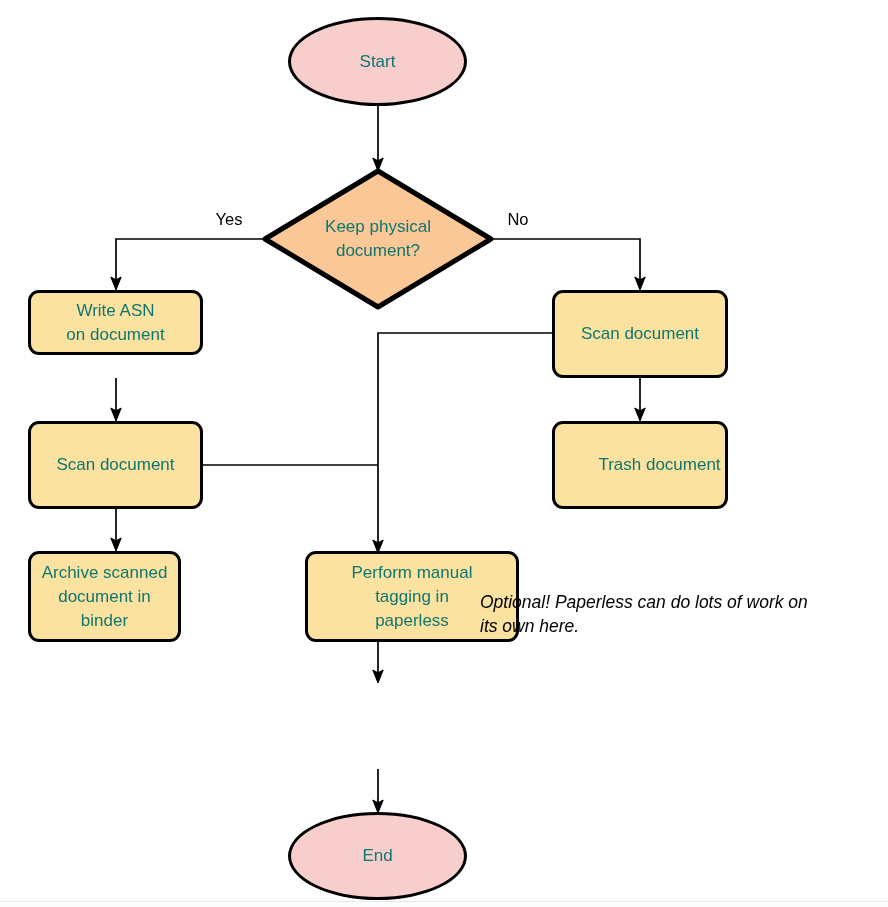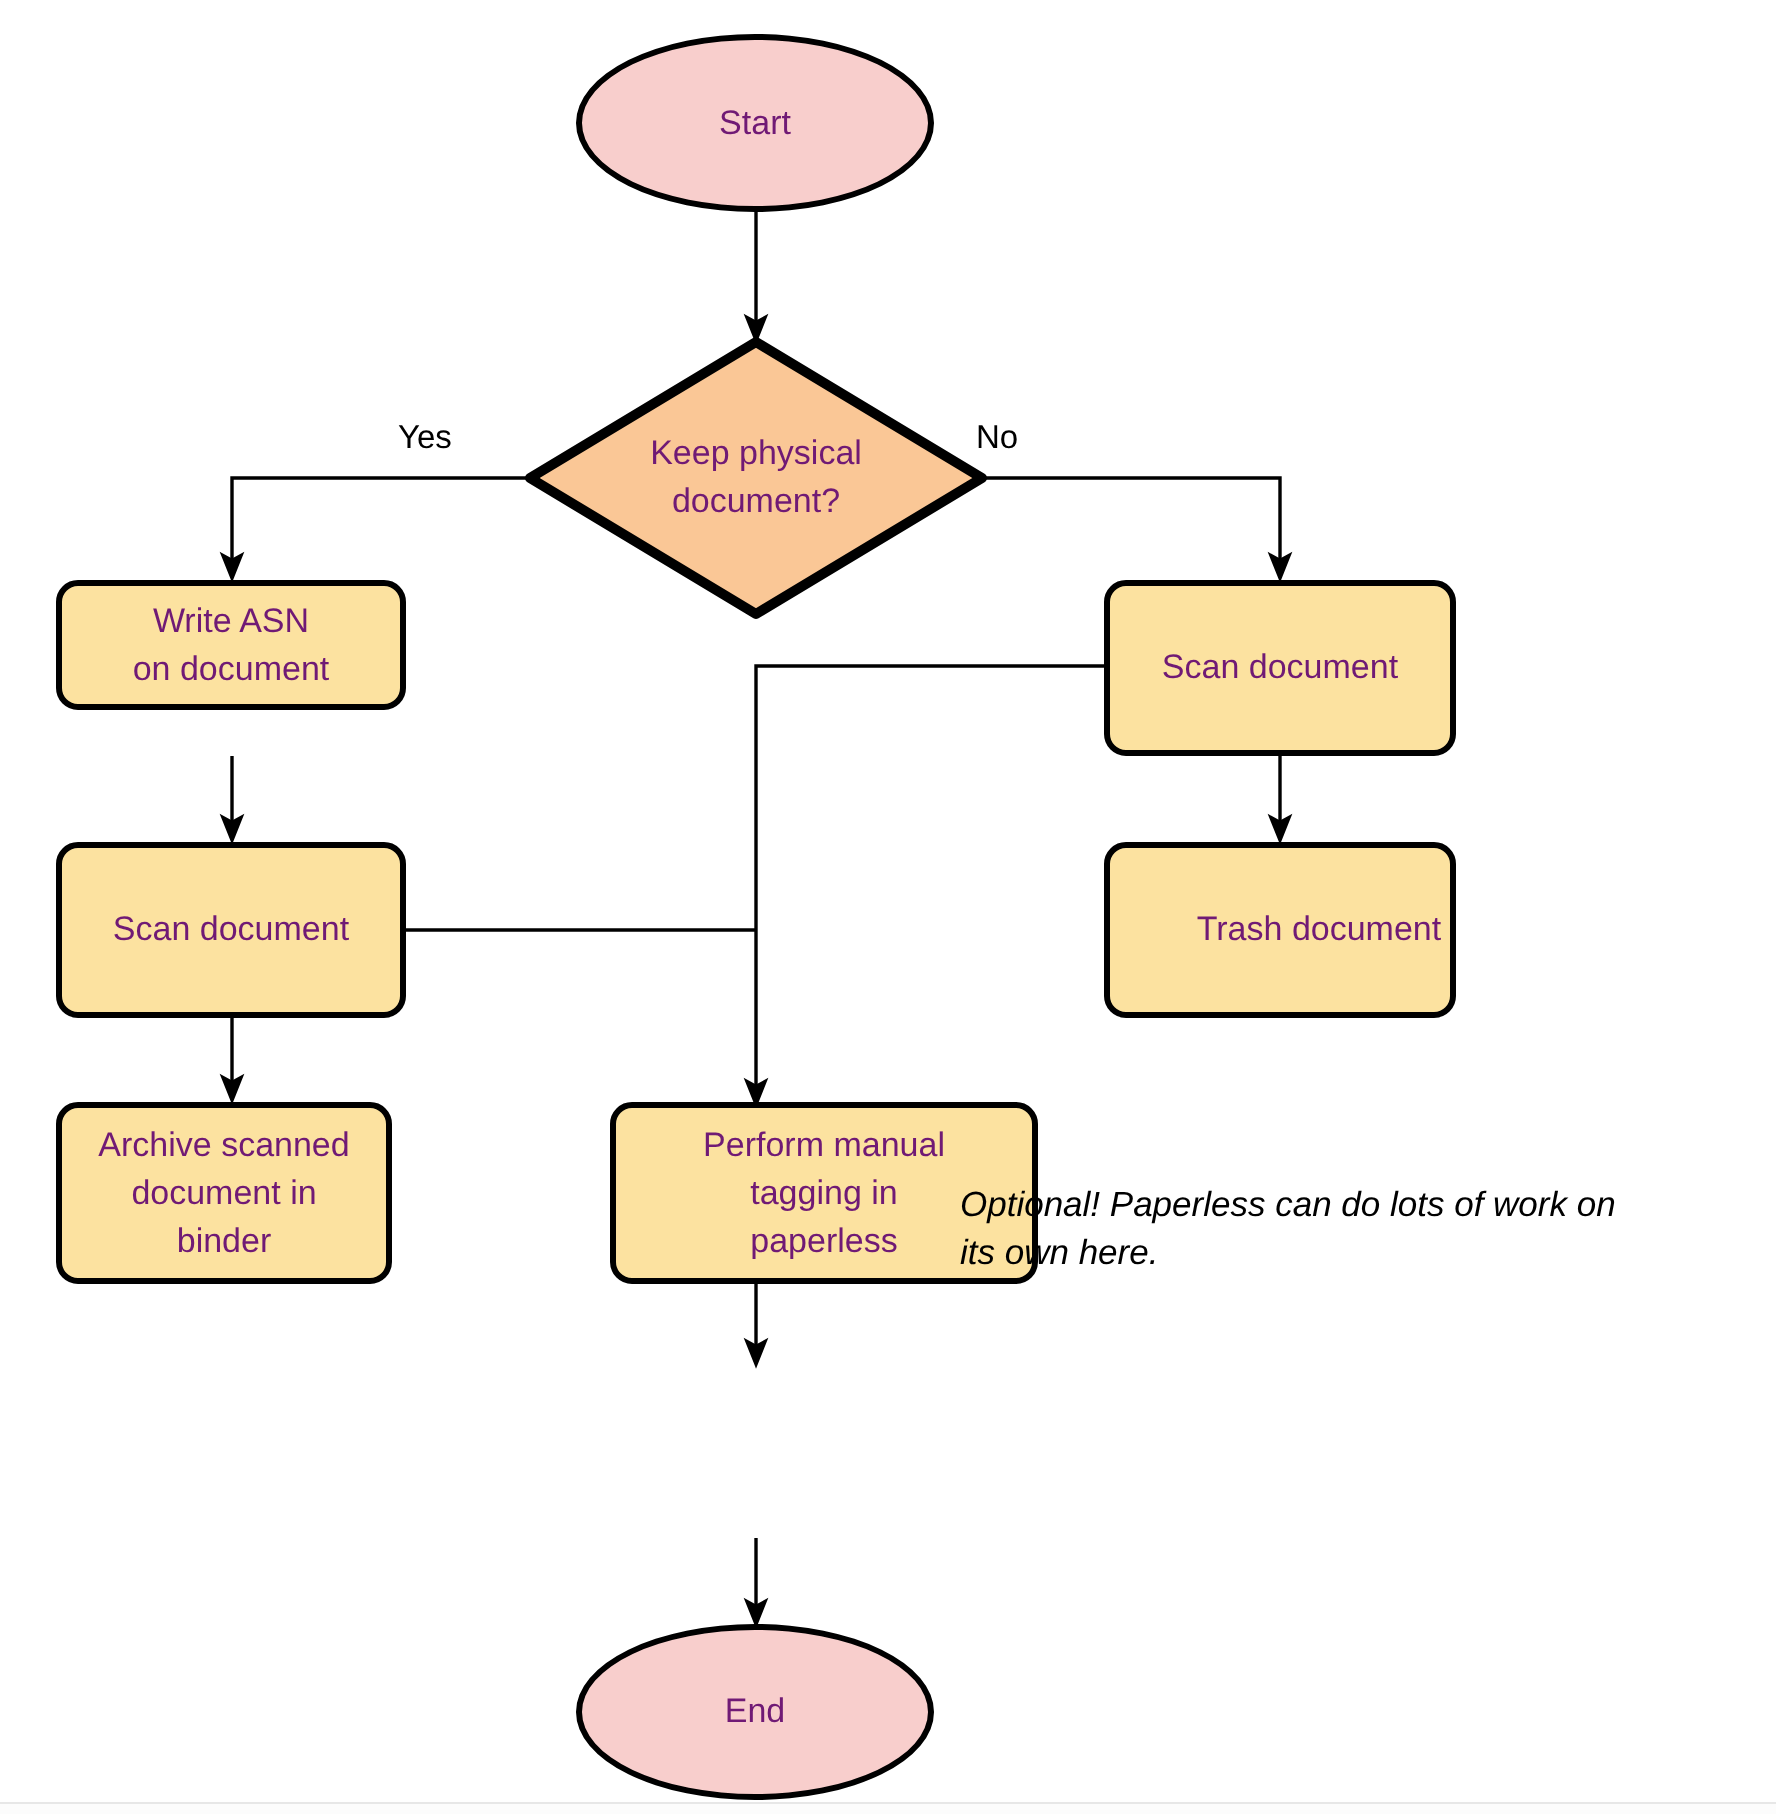--- a/index.html
+++ b/index.html
@@ -23,21 +23,21 @@
     position: absolute;
     z-index: 2;
     box-sizing: border-box;
     display: flex;
     align-items: center;
     justify-content: center;
     text-align: center;
     font-size: 17px;
     line-height: 24px;
     white-space: pre-line;
-    color: #701a75;
+    color: #0f766e;
   }
   .process {
     background: #fce2a0;
     border: 3.6px solid #000;
     border-radius: 11px;
   }
   .terminal {
     background: #f8cecc;
     border: 3.8px solid #000;
     border-radius: 50%;
@@ -50,30 +50,30 @@
   .decision .dlabel {
     position: absolute; left: 0; top: 0; right: 0; bottom: 0;
     display: flex; align-items: center; justify-content: center;
     white-space: pre-line;
   }
   
   .n-start   { left: 288px; top: 17px;  width: 179px; height: 89px; }
   .n-decision{ left: 258px; top: 166px; width: 240px; height: 146px; }
   .n-write   { left: 28px;  top: 290px; width: 175px; height: 65px; }
   .n-scanL   { left: 28px;  top: 421px; width: 175px; height: 88px; }
-  .n-archive { left: 28px;  top: 551px; width: 168px; height: 91px; }
+  .n-archive { left: 28px;  top: 551px; width: 153px; height: 91px; }
   .n-scanR   { left: 552px; top: 290px; width: 176px; height: 88px; }
   .n-trash   { left: 552px; top: 421px; width: 176px; height: 88px; padding-left: 39px; }
   .n-tag     { left: 290px; top: 551px; width: 214px; height: 91px; margin-left: 15px; }
   .n-remove  { left: 289px; top: 681px; width: 177px; height: 89px; }
   .n-end     { left: 288px; top: 812px; width: 179px; height: 88px; }
 
   .edge-label {
     position: absolute; z-index: 3;
-    width: 60px; text-align: left;
+    width: 60px; text-align: center;
     font-size: 16.5px; line-height: 20px;
   }
   .lbl-yes { left: 199px; top: 209px; }
   .lbl-no  { left: 488px; top: 209px; }
 
   .annotation {
     position: absolute; z-index: 3;
     left: 480px; top: 590px; width: 420px;
     font-style: italic;
     font-size: 17.5px;

